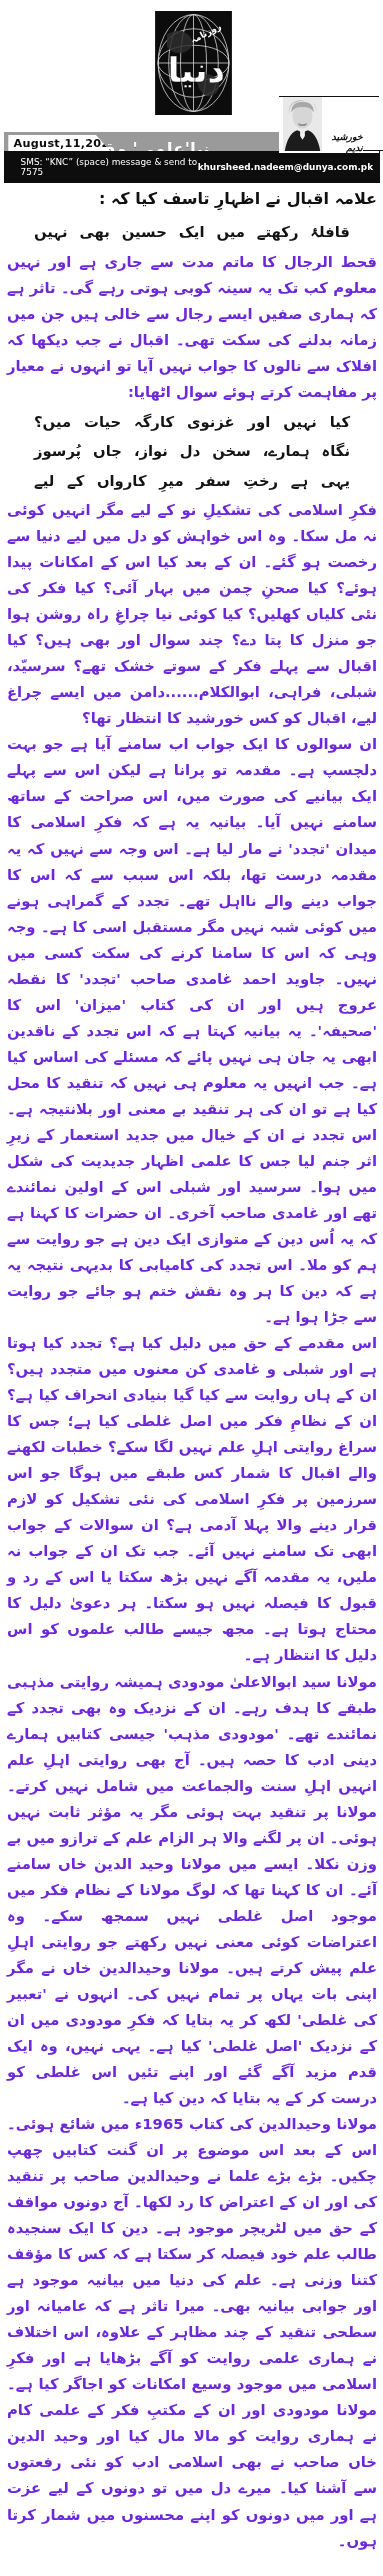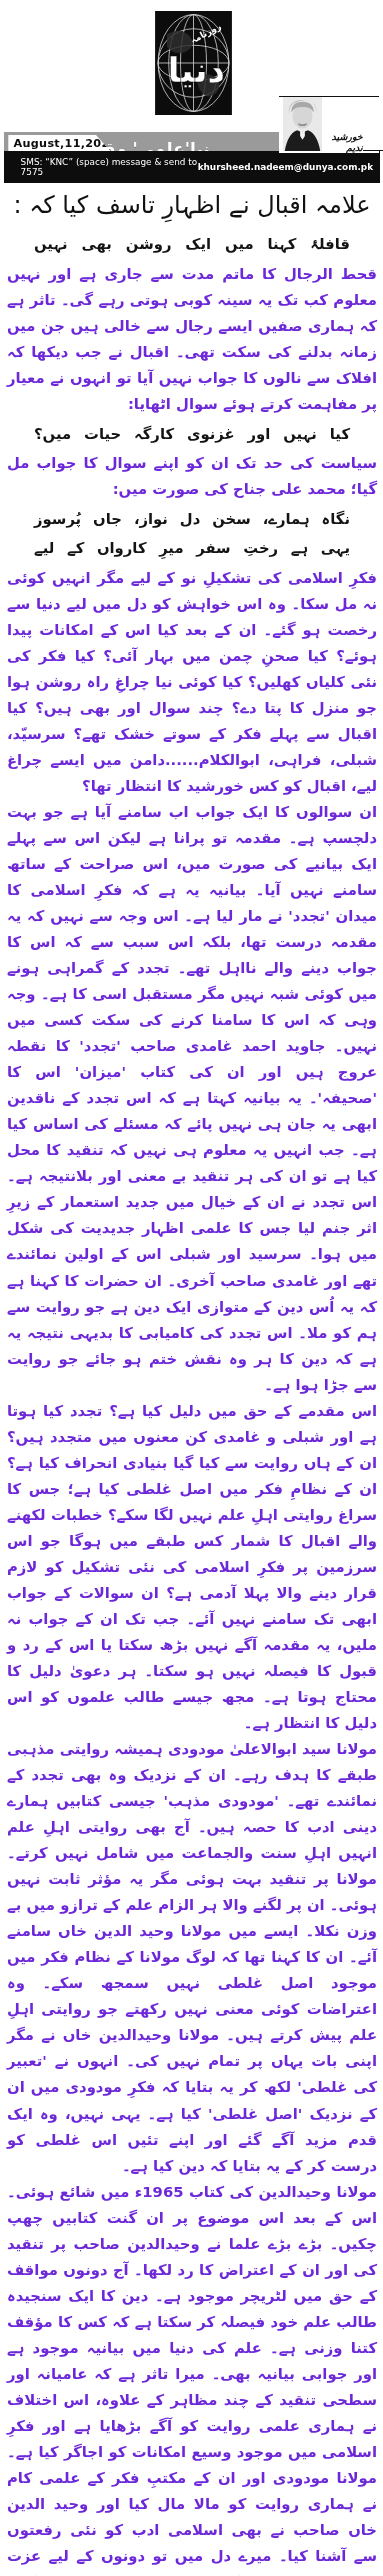--- a/index.html
+++ b/index.html
@@ -47,21 +47,21 @@
   }
   .colname{font-size:12.4px;font-weight:bold;line-height:1.05;color:#0d0d0d;text-align:left;}
   .colrule{width:46px;height:1.2px;background:#111;margin:2.4px 0 1.8px;}
   .signature{font-size:9.5px;font-weight:bold;font-style:italic;color:#111;}
   
   .article{
     position:absolute;left:7px;top:187px;width:370px;
     direction:rtl;
   }
   .article p.lead{
-    font-size:24px;font-weight:normal;text-align:center;margin:0 0 8.3px 0;line-height:1.5;
+    font-size:16px;font-weight:bold;text-align:right;margin:0 0 8.3px 0;line-height:1.5;
   }
   .article p.para{
     font-size:14.8px;font-weight:bold;text-align:justify;text-justify:inter-word;
     text-align-last:right;margin:0;line-height:1.76;color:#6d28d9;
   }
   .verse{
     display:flex;justify-content:space-between;direction:rtl;
     padding:0 27px;margin:3.5px 0;
     font-size:14.8px;font-weight:bold;line-height:1.76;color:#141414;
   }
@@ -118,38 +118,37 @@
     <div class="colname">مسلسل</div>
     <div class="colrule"></div>
     <div class="signature">خورشید ندیم</div>
   </div>
 </div>
 
 <div class="article">
     <p class="lead" dir="rtl">علامہ اقبال نے اظہارِ تاسف کیا کہ :</p>
     <div class="verse" dir="rtl">
       <span>قافلۂ</span>
-      <span>کہنا</span>
+      <span>رکھتے</span>
       <span>میں</span>
       <span>ایک</span>
-      <span>روشن</span>
+      <span>حسین</span>
       <span>بھی</span>
       <span>نہیں</span>
     </div>
     <p class="para" dir="rtl">قحط الرجال کا ماتم مدت سے جاری ہے اور نہیں معلوم کب تک یہ سینہ کوبی ہوتی رہے گی۔ تاثر ہے کہ ہماری صفیں ایسے رجال سے خالی ہیں جن میں زمانہ بدلنے کی سکت تھی۔ اقبال نے جب دیکھا کہ افلاک سے نالوں کا جواب نہیں آیا تو انہوں نے معیار پر مفاہمت کرتے ہوئے سوال اٹھایا:</p>
     <div class="verse" dir="rtl">
       <span>کیا</span>
       <span>نہیں</span>
       <span>اور</span>
       <span>غزنوی</span>
       <span>کارگہ</span>
       <span>حیات</span>
       <span>میں؟</span>
     </div>
-    <p class="para" dir="rtl">سیاست کی حد تک ان کو اپنے سوال کا جواب مل گیا؛ محمد علی جناح کی صورت میں:</p>
     <div class="verse" dir="rtl">
       <span>نگاہ</span>
       <span>ہمارے،</span>
       <span>سخن</span>
       <span>دل</span>
       <span>نواز،</span>
       <span>جاں</span>
       <span>پُرسوز</span>
     </div>
     <div class="verse" dir="rtl">

